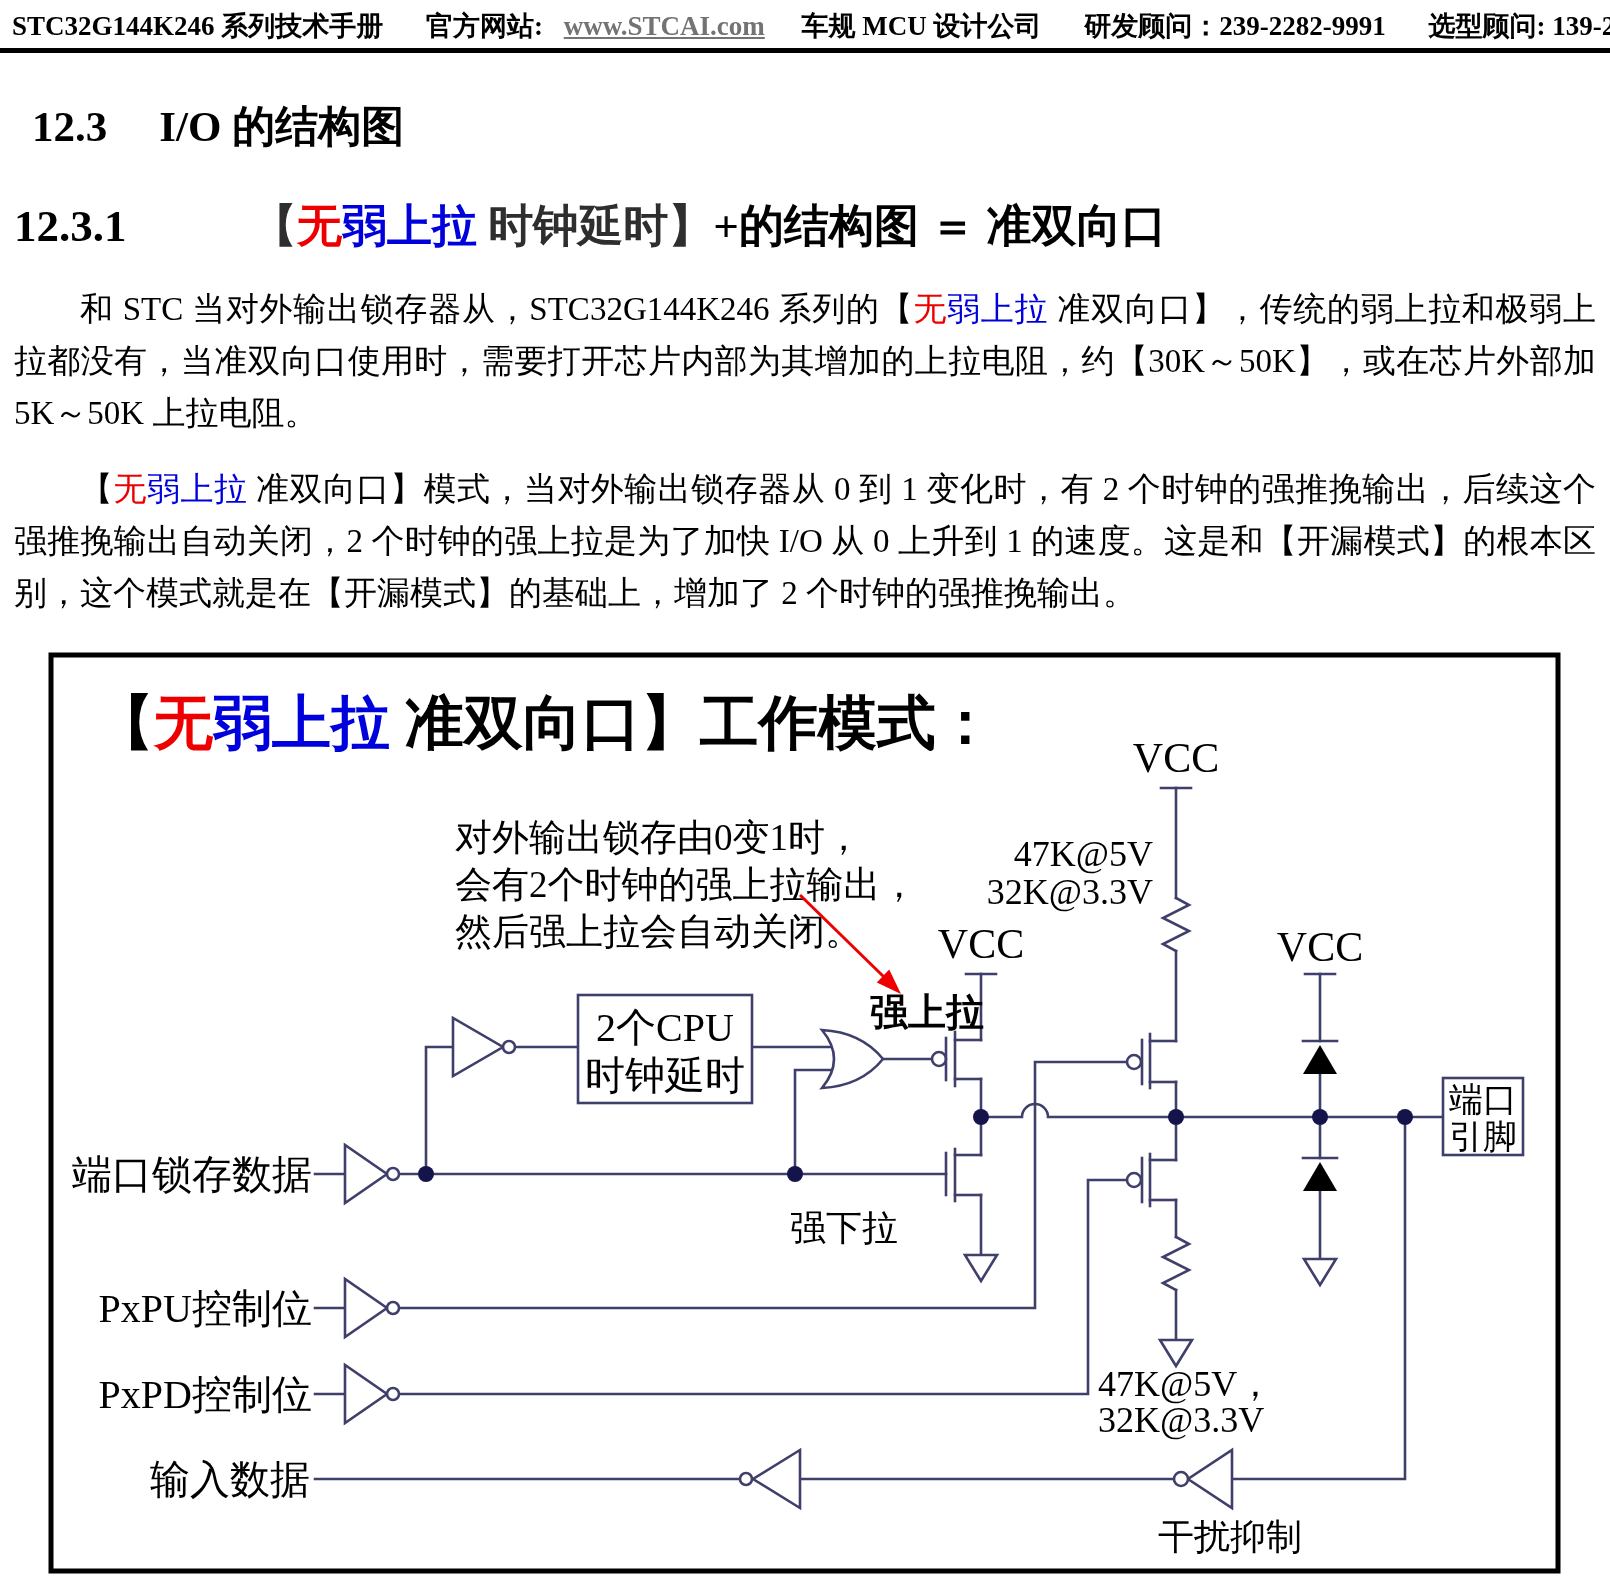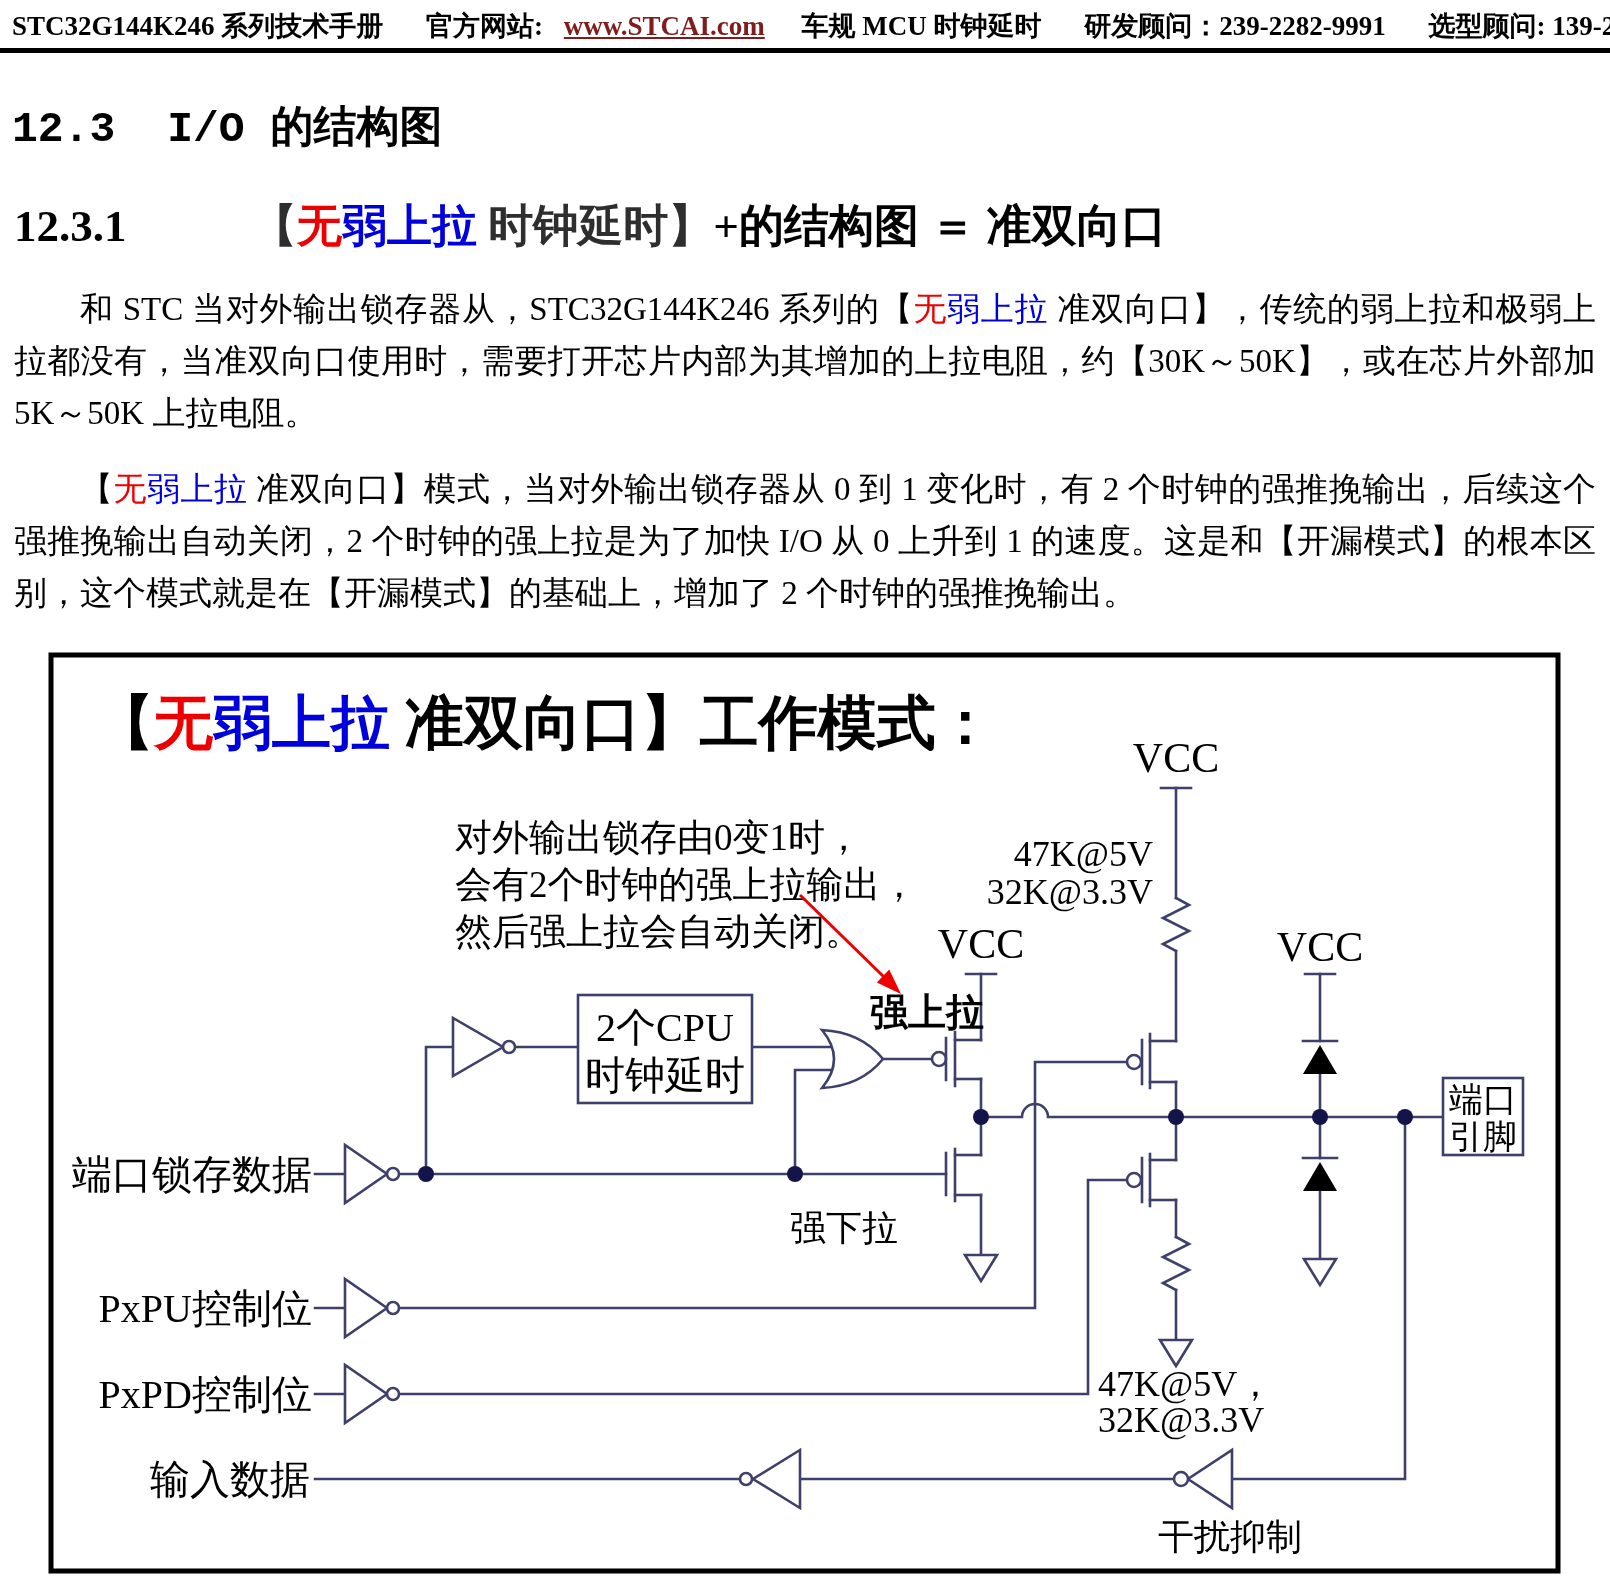--- a/index.html
+++ b/index.html
@@ -4,25 +4,25 @@
 <style>
   html,body{margin:0;padding:0;background:#ffffff;}
   #page{position:relative;width:1610px;height:1588px;background:#ffffff;overflow:hidden;
         font-family:"Liberation Serif","DejaVu Serif",serif;color:#000;}
 
   
   #hdr{position:absolute;top:8px;left:12px;width:1586px;height:38px;
        font-size:27px;font-weight:bold;white-space:nowrap;}
   #hdr .it{margin-right:36px;}
   #hdr .lbl{margin-right:14px;}
-  #hdr a{color:#7f1d1d;text-decoration:underline;margin-right:30px;}
+  #hdr a{color:#737373;text-decoration:underline;margin-right:30px;}
   #hdr-rule{position:absolute;top:48px;left:0;width:1610px;height:5px;background:#000;}
 
   
-  #h-123{position:absolute;top:98px;left:12px;font-family:Liberation Mono, monospace;
+  #h-123{position:absolute;top:98px;left:32px;font-family:Liberation Serif, serif;
          font-size:43px;font-weight:bold;}
   #h-123 .num{margin-right:52px;}
   #h-1231{position:absolute;top:196px;left:14px;font-size:45px;font-weight:bold;}
   #h-1231 .num{display:inline-block;width:238px;}
   .c-red{color:#ee0000;}
   .c-blue{color:#0000dd;}
   .c-dim{color:#2e2e2e;}
 
   
   .para{position:absolute;left:14px;width:1582px;font-size:33px;line-height:52px;
@@ -42,21 +42,21 @@
 </style>
 </head>
 <body>
 
 <div id="page">
 
   <div id="hdr">
     <span class="it">STC32G144K246 系列技术手册</span>
     <span class="lbl">官方网站:</span>
     <a href="#">www.STCAI.com</a>
-    <span class="it">车规 MCU 时钟延时</span>
+    <span class="it">车规 MCU 设计公司</span>
     <span class="it">研发顾问：239-2282-9991</span>
     <span>选型顾问: 139-2280-5190</span>
   </div>
   <div id="hdr-rule"></div>
 
   <div id="h-123">
     <span class="num">12.3</span><span>I/O 的结构图</span>
   </div>
 
   <div id="h-1231">

